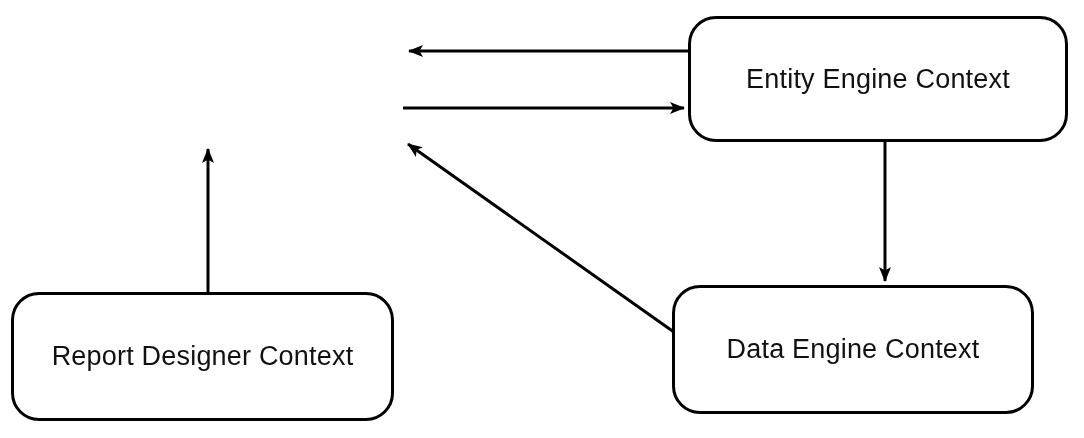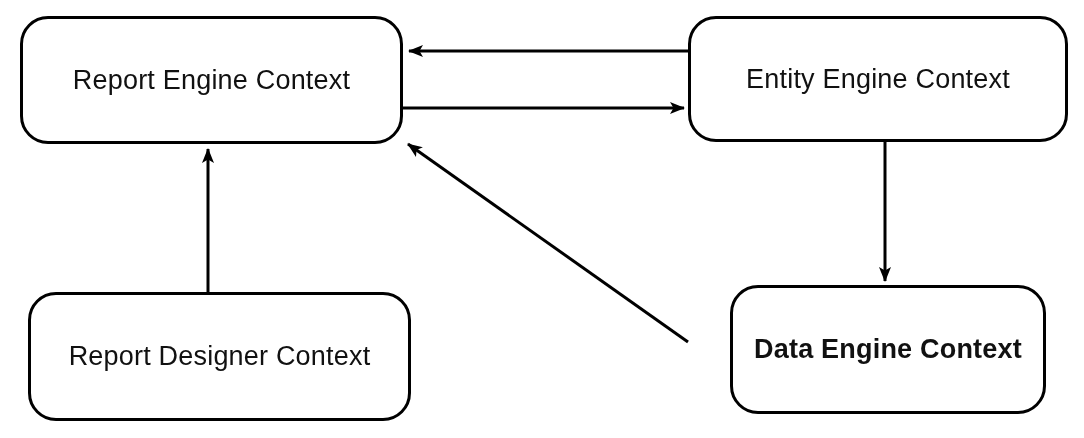--- a/index.html
+++ b/index.html
@@ -27,22 +27,22 @@
     z-index: 2;
   }
   .node .label {
     font-size: 27px;
     color: #111111;
     letter-spacing: 0.2px;
     white-space: nowrap;
   }
   #node-report-engine   { left: 20px;  top: 16px;  width: 383px; height: 128px; }
   #node-entity-engine   { left: 688px; top: 16px;  width: 380px; height: 126px; align-items: center; }
-  #node-report-designer { left: 28px;  top: 292px; width: 383px; height: 129px; }
-  #node-data-engine     { left: 730px; top: 285px; width: 316px; height: 129px; font-weight: bold; }
+  #node-report-designer { left: 11px;  top: 292px; width: 383px; height: 129px; }
+  #node-data-engine     { left: 672px; top: 285px; width: 362px; height: 129px; }
   #edges-layer {
     position: absolute;
     left: 0; top: 0;
     width: 1084px;
     height: 438px;
     z-index: 1;
   }
   #edges-layer path.edge {
     stroke: #000000;
     stroke-width: 3;
@@ -60,23 +60,20 @@
         <path d="M0,0 L15,6 L0,12 L3.5,6 Z" fill="#000000"></path>
       </marker>
     </defs>
     <path class="edge" d="M688,51 L409,51" marker-end="url(#arrowhead)"></path>
     <path class="edge" d="M403,108 L684,108" marker-end="url(#arrowhead)"></path>
     <path class="edge" d="M208,292 L208,149" marker-end="url(#arrowhead)"></path>
     <path class="edge" d="M885,142 L885,281" marker-end="url(#arrowhead)"></path>
     <path class="edge" d="M688,342 L408,144" marker-end="url(#arrowhead)"></path>
   </svg>
 
-  <div class="node" id="node-report-engine">
-    <span class="label">Report Engine Context</span>
-  </div>
 
   <div class="node" id="node-entity-engine">
     <span class="label">Entity Engine Context</span>
   </div>
 
   <div class="node" id="node-report-designer">
     <span class="label">Report Designer Context</span>
   </div>
 
   <div class="node" id="node-data-engine">

